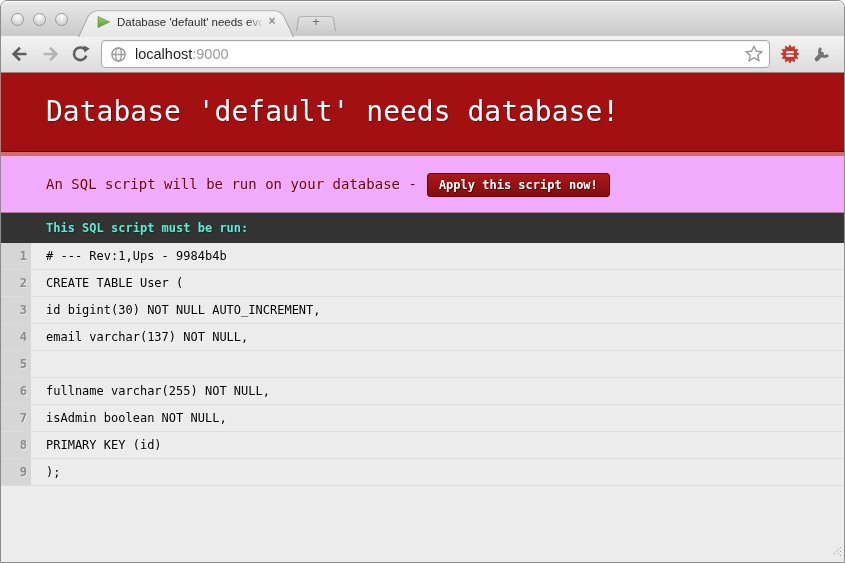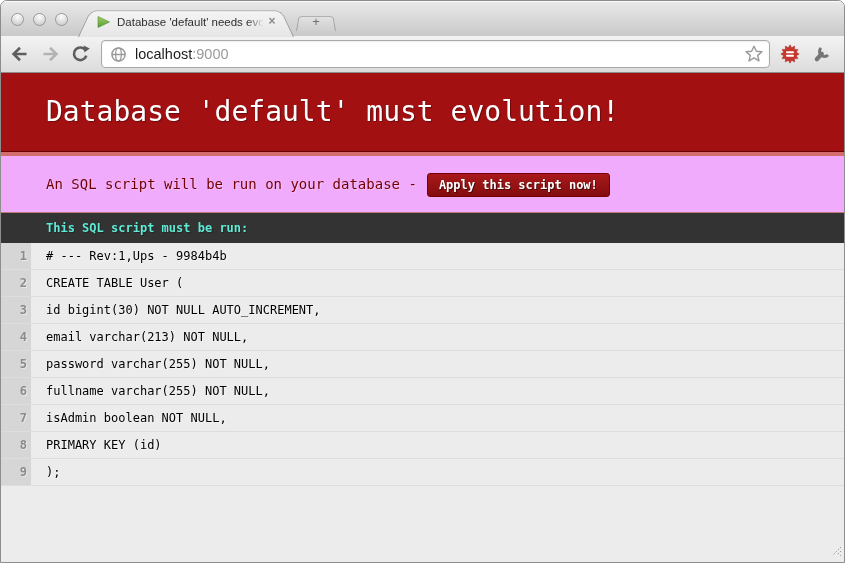--- a/index.html
+++ b/index.html
@@ -213,46 +213,45 @@
       <span class="wrench-btn">
         <svg width="20" height="20" viewBox="0 0 20 20">
           <path d="M9.0 4.0 A4.6 4.6 0 1 0 16.0 11.0" fill="none" stroke="#757575" stroke-width="3.1"></path>
           <line x1="9.8" y1="9.8" x2="4.8" y2="15.2" stroke="#757575" stroke-width="4.2" stroke-linecap="round"></line>
         </svg>
       </span>
     </div>
   </div>
 
   <div class="page">
-    <h1 class="evo-title">Database 'default' must evolution!</h1>
+    <h1 class="evo-title">Database 'default' needs database!</h1>
 
     <p class="detail"><span>An SQL script will be run on your database -</span><button class="apply-btn">Apply this script now!</button></p>
 
     <h2 class="script-heading">This SQL script must be run:</h2>
 
     <div>
         <div class="code-row">
     <span class="line-no">1</span>
     <span class="code-text"># --- Rev:1,Ups - 9984b4b</span>
   </div>
         <div class="code-row">
     <span class="line-no">2</span>
     <span class="code-text">CREATE TABLE User (</span>
   </div>
         <div class="code-row">
     <span class="line-no">3</span>
     <span class="code-text">id bigint(30) NOT NULL AUTO_INCREMENT,</span>
   </div>
         <div class="code-row">
     <span class="line-no">4</span>
-    <span class="code-text">email varchar(213) NOT NULL,</span>
+    <span class="code-text">email varchar(137) NOT NULL,</span>
   </div>
         <div class="code-row">
     <span class="line-no">5</span>
-    <span class="code-text">password varchar(255) NOT NULL,</span>
   </div>
         <div class="code-row">
     <span class="line-no">6</span>
     <span class="code-text">fullname varchar(255) NOT NULL,</span>
   </div>
         <div class="code-row">
     <span class="line-no">7</span>
     <span class="code-text">isAdmin boolean NOT NULL,</span>
   </div>
         <div class="code-row">

